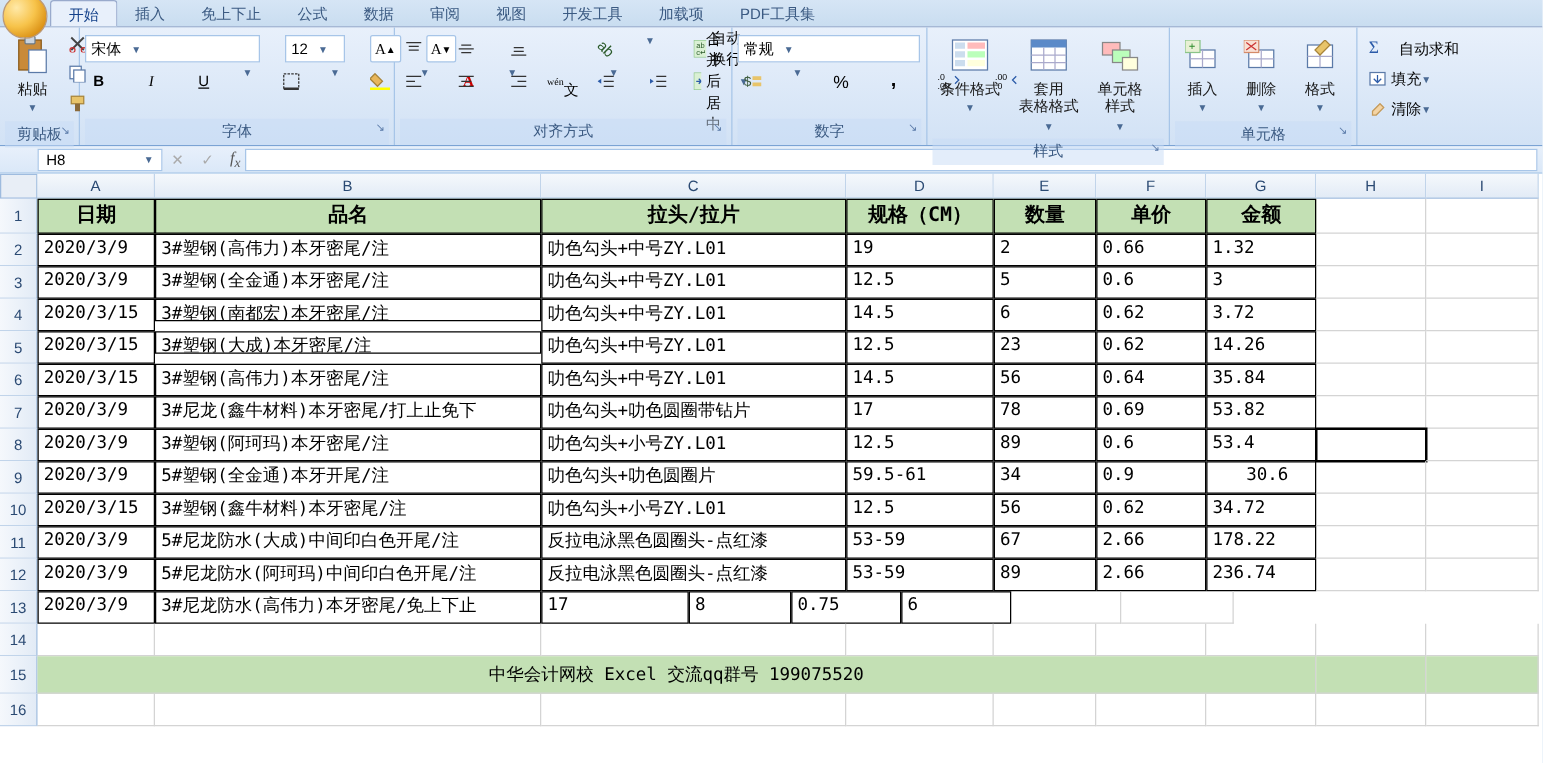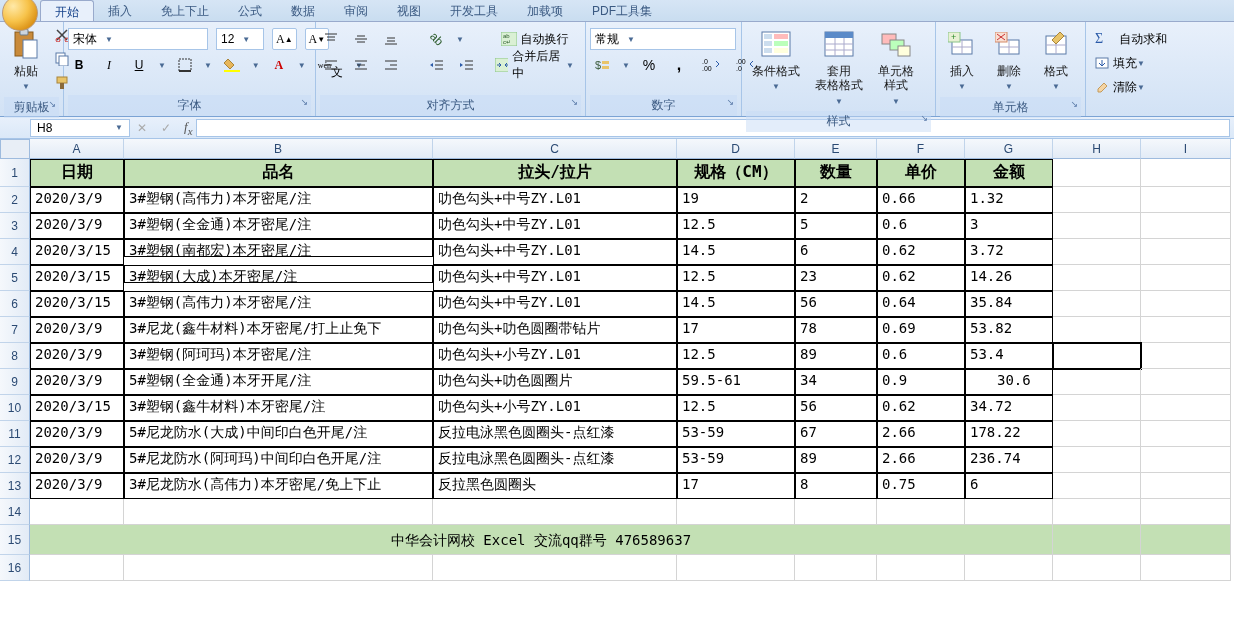--- a/index.html
+++ b/index.html
@@ -73,21 +73,21 @@
 .bigbtn {
   display: flex; flex-direction: column; align-items: center; justify-content: center;
   padding: 4px 6px; gap: 4px;
   cursor: pointer;
   border-radius: 3px;
 }
 .bigbtn .ic { width: 32px; height: 32px; display: flex; align-items: center; justify-content: center; }
 .bigbtn .lbl { font-size: 12px; color: #1a1a1a; text-align: center; line-height: 1.2; }
 .drop { font-size: 8px; color: #4a6a94; }
 .col3 { display: flex; flex-direction: column; gap: 2px; }
-.row { display: flex; gap: 8px; align-items: center; }
+.row { display: flex; gap: 20px; align-items: flex-start; }
 .smbtn {
   min-width: 22px; height: 22px;
   display: inline-flex; align-items: center; justify-content: center;
   border: 1px solid transparent; border-radius: 2px;
   cursor: pointer;
   padding: 0 3px;
   font-size: 12px;
 }
 .smbtn.boxed { border: 1px solid #a7c5e8; background: #fff; }
 .sel {
@@ -679,41 +679,40 @@
           <div class="cell bord" style="width: 118px; height: 26px;">53-59</div>
           <div class="cell bord" style="width: 82px; height: 26px;">89</div>
           <div class="cell bord" style="width: 88px; height: 26px;">2.66</div>
           <div class="cell bord" style="width: 88px; height: 26px;">236.74</div>
           <div class="cell" style="width: 88px; height: 26px;"></div>
           <div class="cell" style="width: 90px; height: 26px;"></div>
         </div>
         <div class="grow">
           <div class="cell bord" style="width: 94px; height: 26px;">2020/3/9</div>
           <div class="cell bord" style="width: 309px; height: 26px;">3#尼龙防水(高伟力)本牙密尾/免上下止</div>
-          <div class="cell bord" style="width: 244px; height: 26px;">反拉黑色圆圈头</div>
           <div class="cell bord" style="width: 118px; height: 26px;">17</div>
           <div class="cell bord" style="width: 82px; height: 26px;">8</div>
           <div class="cell bord" style="width: 88px; height: 26px;">0.75</div>
           <div class="cell bord" style="width: 88px; height: 26px;">6</div>
           <div class="cell" style="width: 88px; height: 26px;"></div>
           <div class="cell" style="width: 90px; height: 26px;"></div>
         </div>
         <div class="grow">
           <div class="cell" style="width: 94px; height: 26px;"></div>
           <div class="cell" style="width: 309px; height: 26px;"></div>
           <div class="cell" style="width: 244px; height: 26px;"></div>
           <div class="cell" style="width: 118px; height: 26px;"></div>
           <div class="cell" style="width: 82px; height: 26px;"></div>
           <div class="cell" style="width: 88px; height: 26px;"></div>
           <div class="cell" style="width: 88px; height: 26px;"></div>
           <div class="cell" style="width: 88px; height: 26px;"></div>
           <div class="cell" style="width: 90px; height: 26px;"></div>
         </div>
         <div class="grow">
-          <div class="cell footer-row" style="width: 1023px; height: 30px; line-height: 26px;">中华会计网校 Excel 交流qq群号  476589637</div>
+          <div class="cell footer-row" style="width: 1023px; height: 30px; line-height: 26px;">中华会计网校 Excel 交流qq群号  199075520</div>
           <div class="cell" style="width: 88px; height: 30px; background: rgb(195, 224, 180);"></div>
           <div class="cell" style="width: 90px; height: 30px; background: rgb(195, 224, 180);"></div>
         </div>
         <div class="grow">
           <div class="cell" style="width: 94px; height: 26px;"></div>
           <div class="cell" style="width: 309px; height: 26px;"></div>
           <div class="cell" style="width: 244px; height: 26px;"></div>
           <div class="cell" style="width: 118px; height: 26px;"></div>
           <div class="cell" style="width: 82px; height: 26px;"></div>
           <div class="cell" style="width: 88px; height: 26px;"></div>

